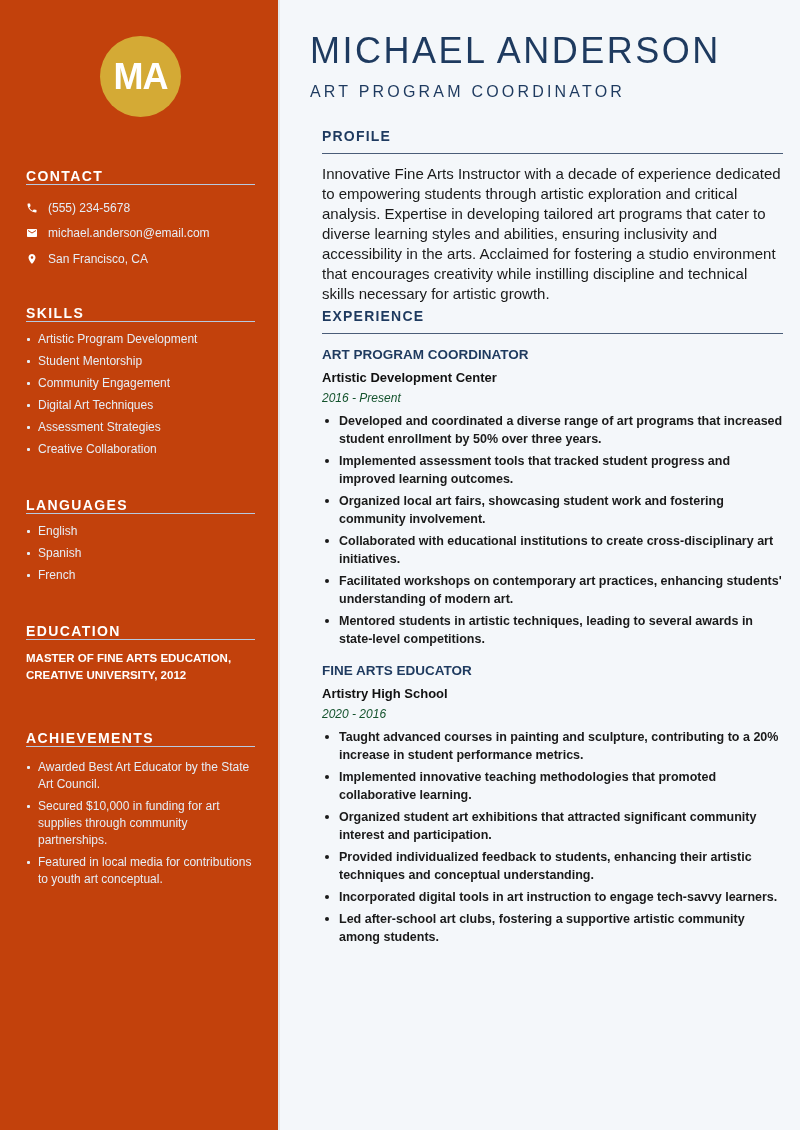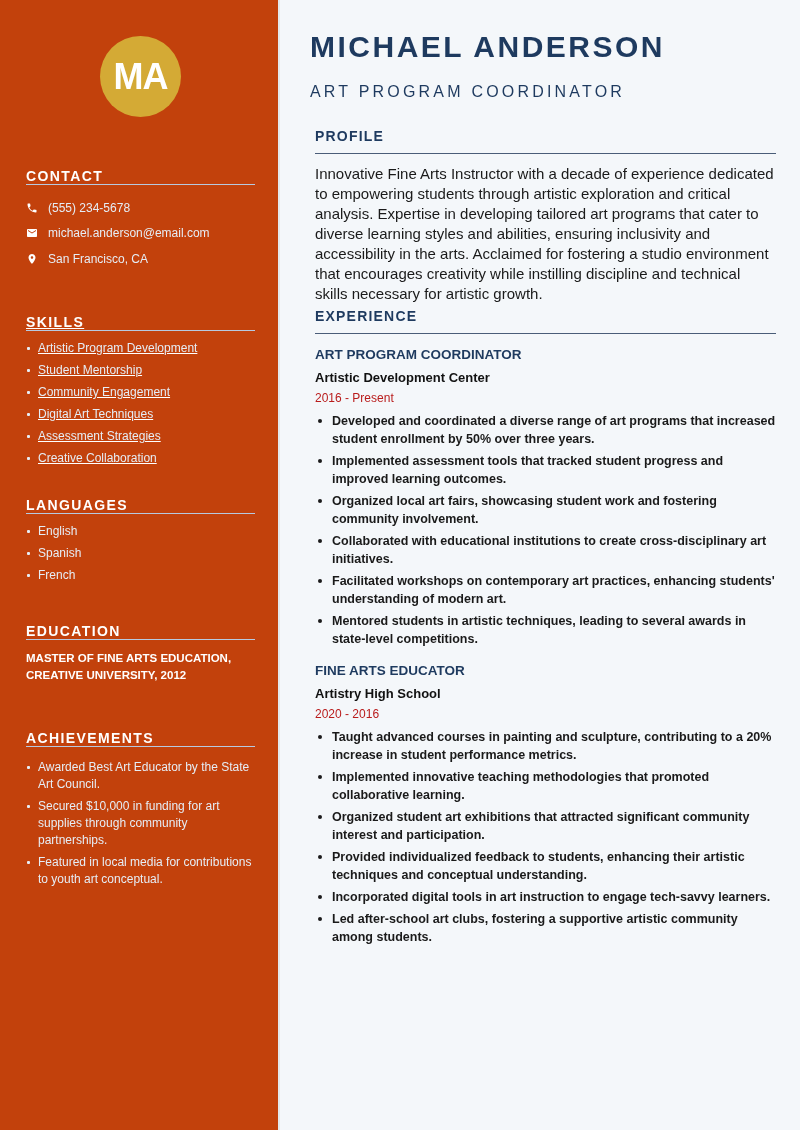--- a/index.html
+++ b/index.html
@@ -46,41 +46,41 @@
       content: ""; position: absolute; left: 1px; top: 7px;
       width: 3px; height: 3px; background: #e6edf5; border-radius: 1px;
     }
     .edu-text {
       margin-top: 10px; font-size: 11.5px; font-weight: bold;
       line-height: 17px; color: #ffffff;
     }
     .main { position: absolute; left: 310px; top: 0; width: 461px; }
     .name {
       position: absolute; top: 30px; left: 0;
-      font-size: 30px; font-weight: bold; letter-spacing: 2.5px;
+      font-size: 36px; font-weight: normal; letter-spacing: 2.5px;
       color: #1e3a5f; white-space: nowrap;
     }
     .title {
       position: absolute; top: 83px; left: 0;
       font-size: 16px; letter-spacing: 3.2px; color: #1e3a5f;
       white-space: nowrap;
     }
-    .m-section { position: absolute; left: 5px; width: 461px; }
+    .m-section { position: absolute; left: 12px; width: 461px; }
     .m-heading {
       font-size: 14px; font-weight: bold; letter-spacing: 1.2px;
       color: #1e3a5f; padding-bottom: 9px;
       border-bottom: 1.2px solid #4a5d78;
     }
     .profile-text {
       margin-top: 10px; font-size: 15px; line-height: 20px; color: #1a1a1a;
     }
     .job { margin-top: 12px; }
     .job-title { font-size: 13.5px; font-weight: bold; color: #1e3a5f; line-height: 18px; }
     .job-company { margin-top: 5px; font-size: 13px; font-weight: bold; color: #111; line-height: 18px; }
-    .job-dates { margin-top: 3px; font-size: 12px; color: #b91c1c; line-height: 16px; }
+    .job-dates { margin-top: 3px; font-size: 12px; font-style: italic; color: #14532d; line-height: 16px; }
     .job-bullets { list-style: none; margin-top: 6px; font-weight: bold; }
     .job-bullets li {
       position: relative; padding-left: 17px;
       font-size: 12.5px; line-height: 18px; color: #1a1a1a;
       margin-bottom: 4px;
     }
     .job-bullets li::before {
       content: ""; position: absolute; left: 3px; top: 7px;
       width: 4px; height: 4px; background: #1a1a1a; border-radius: 50%;
     }
@@ -116,21 +116,21 @@
         <span class="ic">
           <svg viewBox="0 0 24 24">
               <path d="M12 2C8.1 2 5 5.1 5 9c0 5.2 7 13 7 13s7-7.8 7-13c0-3.9-3.1-7-7-7zm0 9.5c-1.4 0-2.5-1.1-2.5-2.5S10.6 6.5 12 6.5s2.5 1.1 2.5 2.5-1.1 2.5-2.5 2.5z"></path>
             </svg>
         </span>
         <span>San Francisco, CA</span>
       </li>
     </ul>
   </section>
 
-  <section class="sb-section" style="top:314px;text-decoration:underline;">
+  <section class="sb-section" style="top:305px;">
     <h2 class="sb-heading">SKILLS</h2>
     <ul class="bullet-list">
       <li>Artistic Program Development</li>
       <li>Student Mentorship</li>
       <li>Community Engagement</li>
       <li>Digital Art Techniques</li>
       <li>Assessment Strategies</li>
       <li>Creative Collaboration</li>
     </ul>
   </section>

